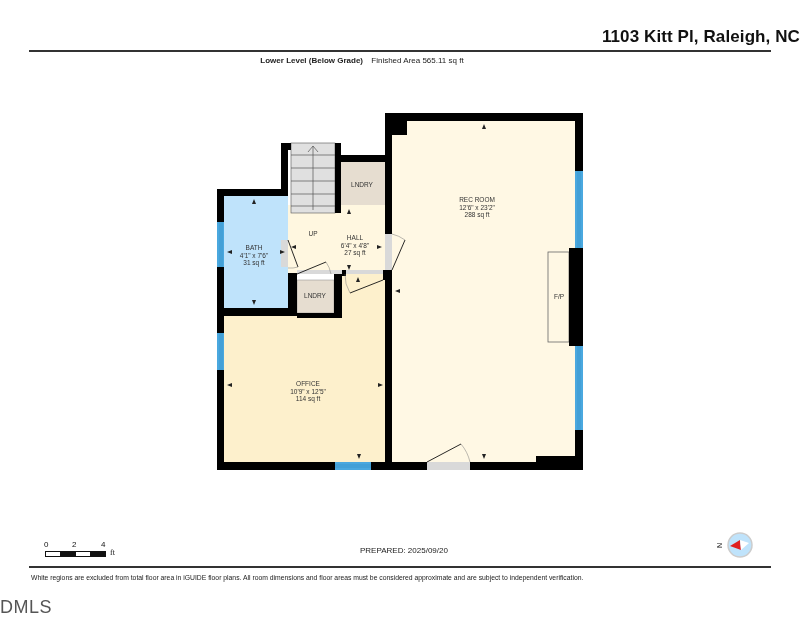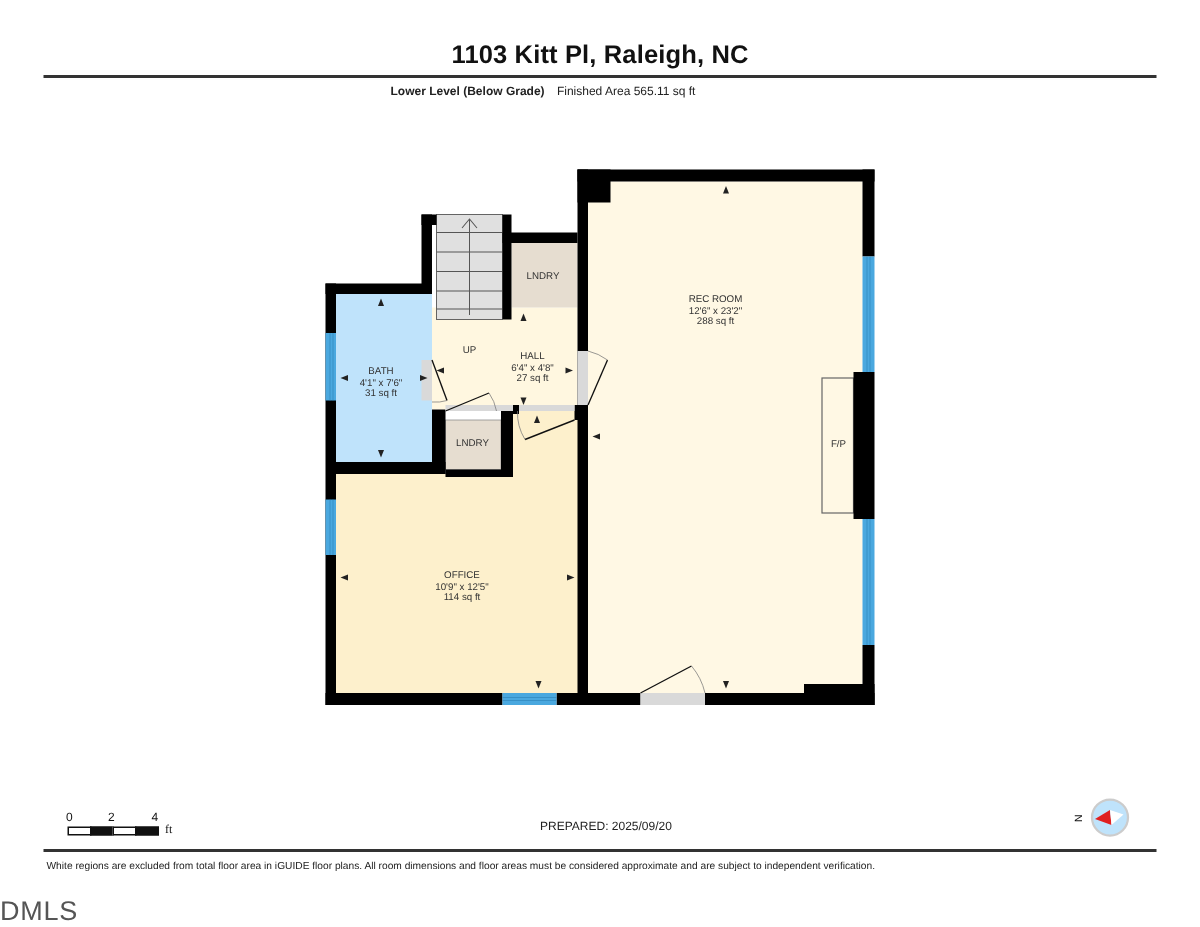--- a/index.html
+++ b/index.html
@@ -1,17 +1,17 @@
 <!DOCTYPE html>
 <html><head>
 <meta charset="utf-8">
 <style>
   html, body { margin:0; padding:0; background:#ffffff; }
   body { width:800px; height:618px; position:relative; overflow:hidden; font-family:"Liberation Sans", sans-serif; color:#111; }
-  .title { position:absolute; left:0; top:27px; width:800px; text-align:center; font-size:17px; font-weight:bold; letter-spacing:0.1px; }
+  .title { position:absolute; left:0; top:27px; width:800px; text-align:right; font-size:17px; font-weight:bold; letter-spacing:0.1px; }
   .rule { position:absolute; left:29px; width:742px; height:2px; background:#333; }
   .subtitle { position:absolute; left:0; top:56px; width:724px; text-align:center; font-size:8px; color:#222; }
   .subtitle .lvl { font-weight:bold; margin-right:6px; }
   .plan { position:absolute; left:0; top:0; width:800px; height:618px; }
   .lbl { position:absolute; text-align:center; font-size:6.5px; line-height:7.5px; color:#333; white-space:nowrap; transform:translateX(-50%); }
   .small { position:absolute; font-size:6.5px; color:#333; transform:translateX(-50%); }
   .scale { position:absolute; left:44px; top:540px; font-size:8px; }
   .scale .n { position:absolute; top:0; }
   .scale .bar { position:absolute; top:11px; height:4px; border:1px solid #111; }
   .prepared { position:absolute; left:360px; top:546px; font-size:8px; color:#222; }

